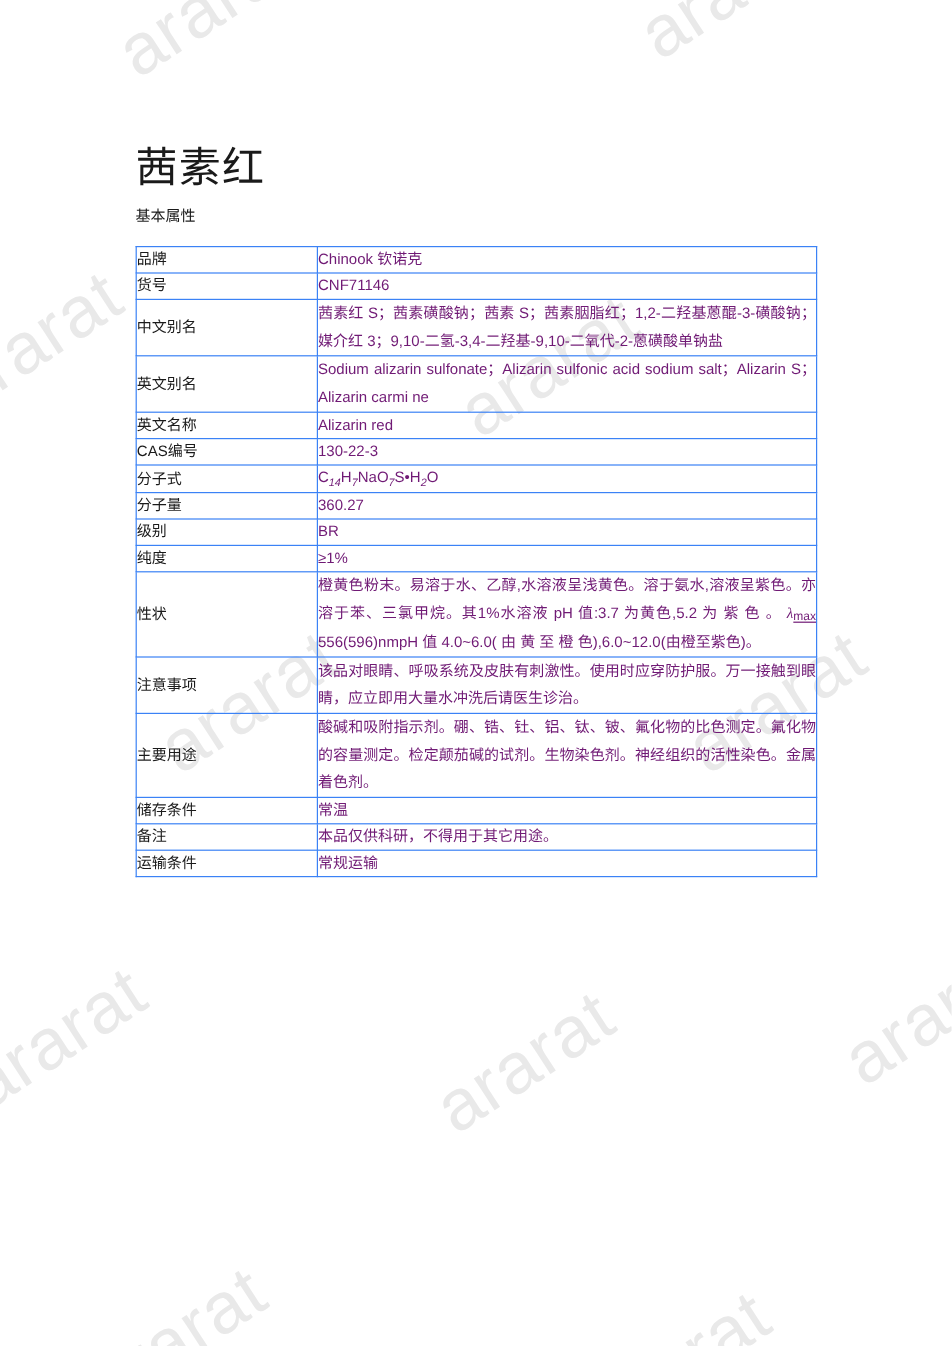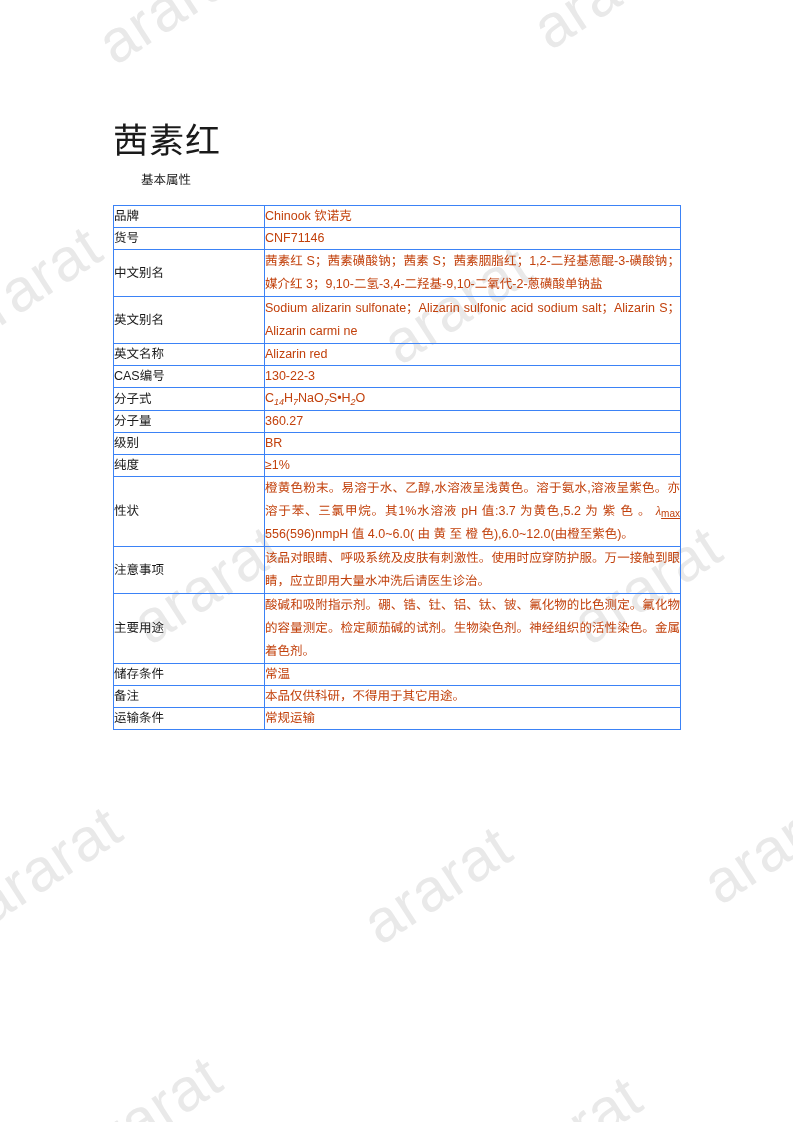--- a/index.html
+++ b/index.html
@@ -58,21 +58,20 @@
     letter-spacing: 1px;
   }
 
   #section-subtitle {
     position: absolute;
     left: 113px;
     top: 171px;
     font-size: 12.5px;
     line-height: 18px;
     color: #1a1a1a;
-    margin-left: 28px;
   }
 
   #props-table {
     position: absolute;
     left: 113px;
     top: 205px;
     width: 568px;
     border-collapse: collapse;
     table-layout: fixed;
     background: transparent;
@@ -87,21 +86,21 @@
     width: 150px;
     padding: 4px 8px 4px 9px;
     font-size: 12.5px;
     line-height: 21px;
     color: #1a1a1a;
   }
   td.value-cell {
     padding: 4px 8px 4px 9px;
     font-size: 12.5px;
     line-height: 21px;
-    color: #c2410c;
+    color: #701a75;
     text-align: justify;
     text-justify: inter-ideograph;
   }
   td.value-cell.multi {
     line-height: 23px;
   }
   .formula sub {
     font-size: 9px;
     vertical-align: baseline;
     position: relative;

